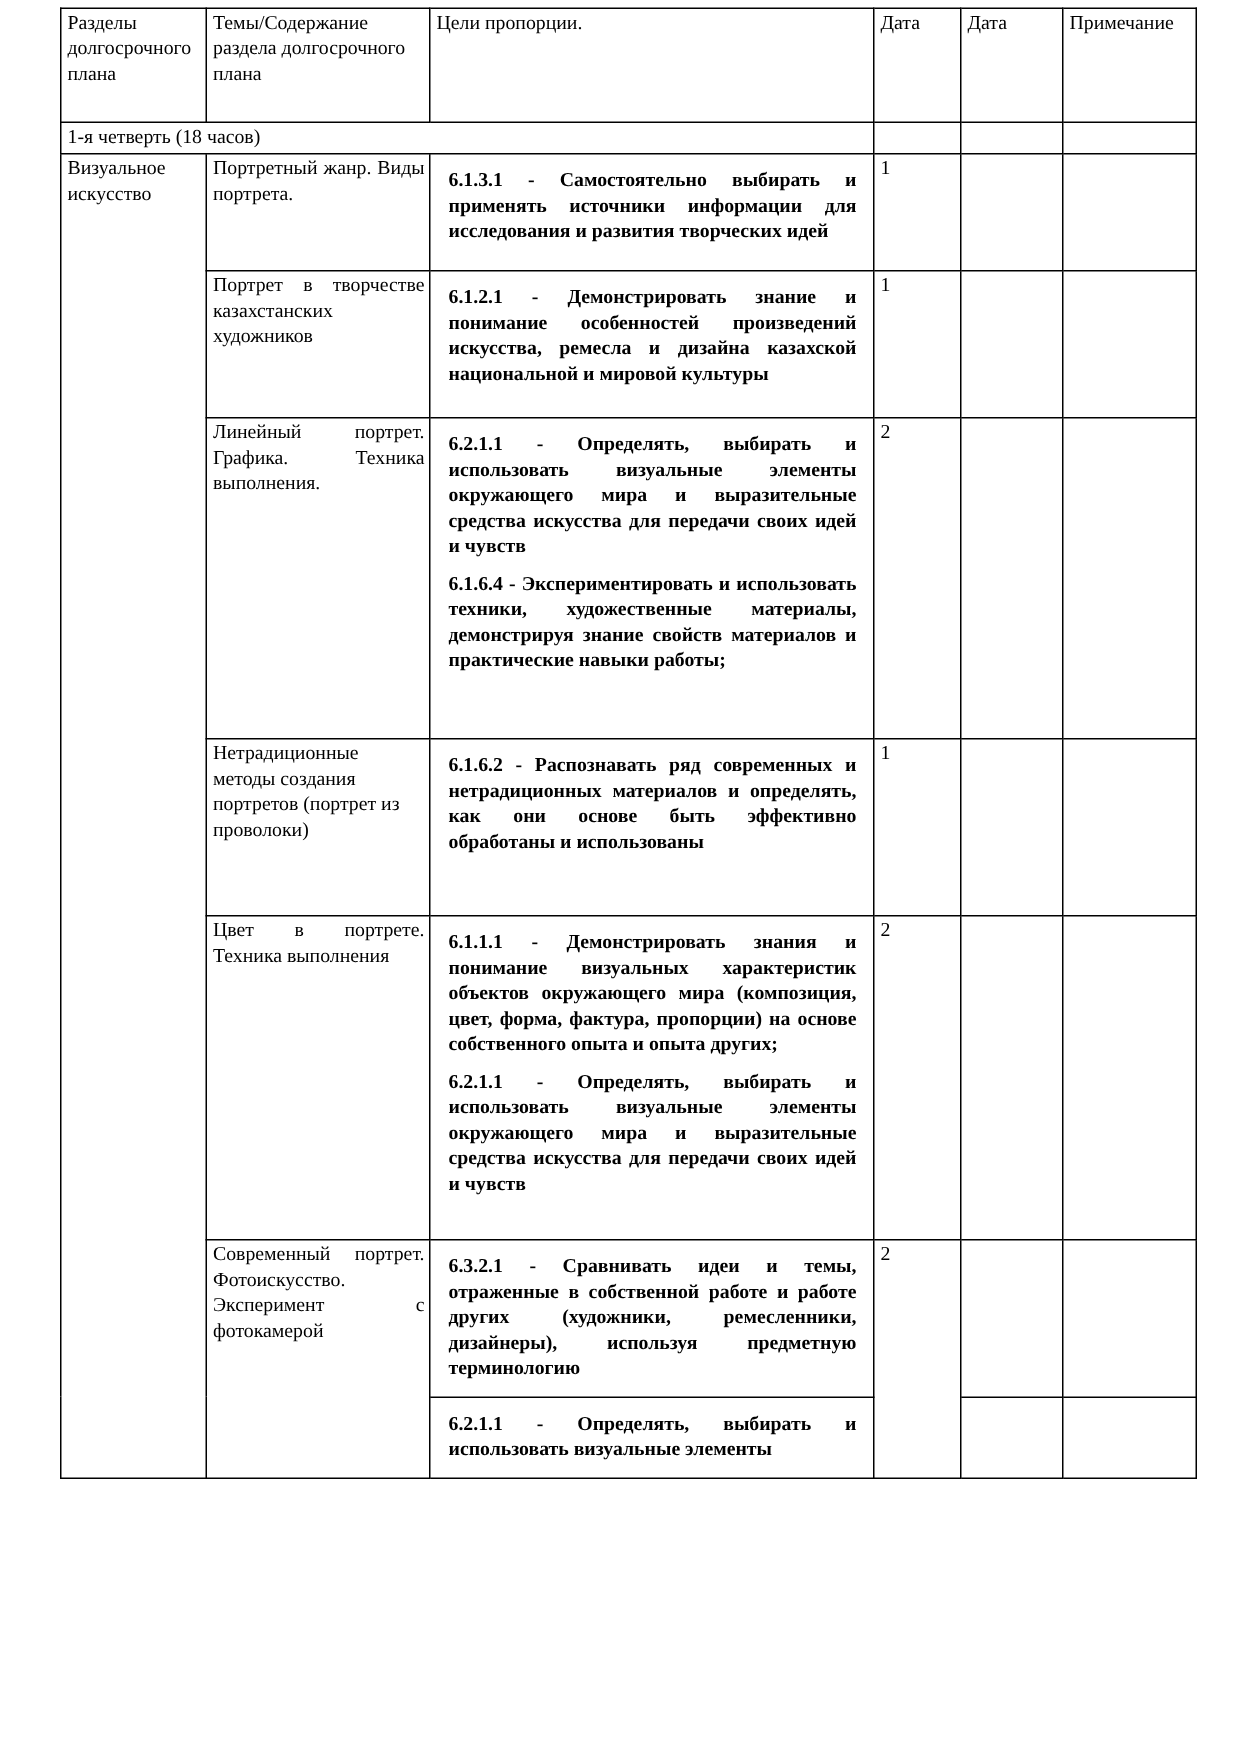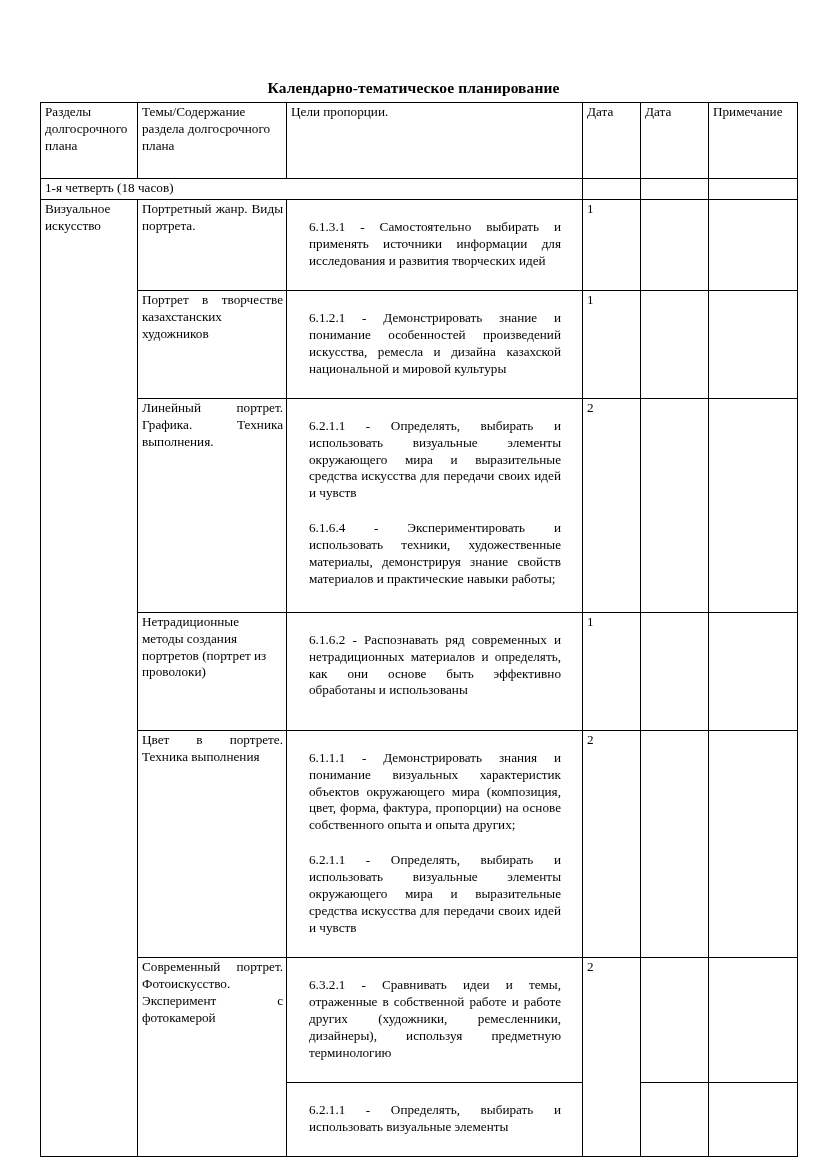--- a/index.html
+++ b/index.html
@@ -69,23 +69,24 @@
     text-align: left;
     padding-top: 1px;
     padding-bottom: 1px;
   }
   .just {
     text-align: justify;
     text-justify: inter-word;
     hyphens: none;
   }
   .just p {
-    margin: 18px;
+    margin: 8px;
     text-align: justify;
     text-justify: inter-word;
+    font-weight: bold;
   }
   .just p:last-child {
     text-align-last: left;
   }
   .topic-cell {
     text-align: justify;
     text-justify: inter-word;
   }
   .topic-cell p {
     margin: 0;
@@ -96,21 +97,20 @@
   .hours-cell { text-align: left; padding-left: 4px; }
   .section-cell { text-align: left; }
   
   .clipped-row td { border-bottom: 1px solid #000000; }
 </style>
 </head>
 <body>
 
 <div class="page">
 
-  <h1 class="doc-title">Календарно-тематическое планирование</h1>
 
 
   <table class="ktp">
     <colgroup>
       <col class="c-section">
       <col class="c-topic">
       <col class="c-goals">
       <col class="c-hours">
       <col class="c-date">
       <col class="c-note">

